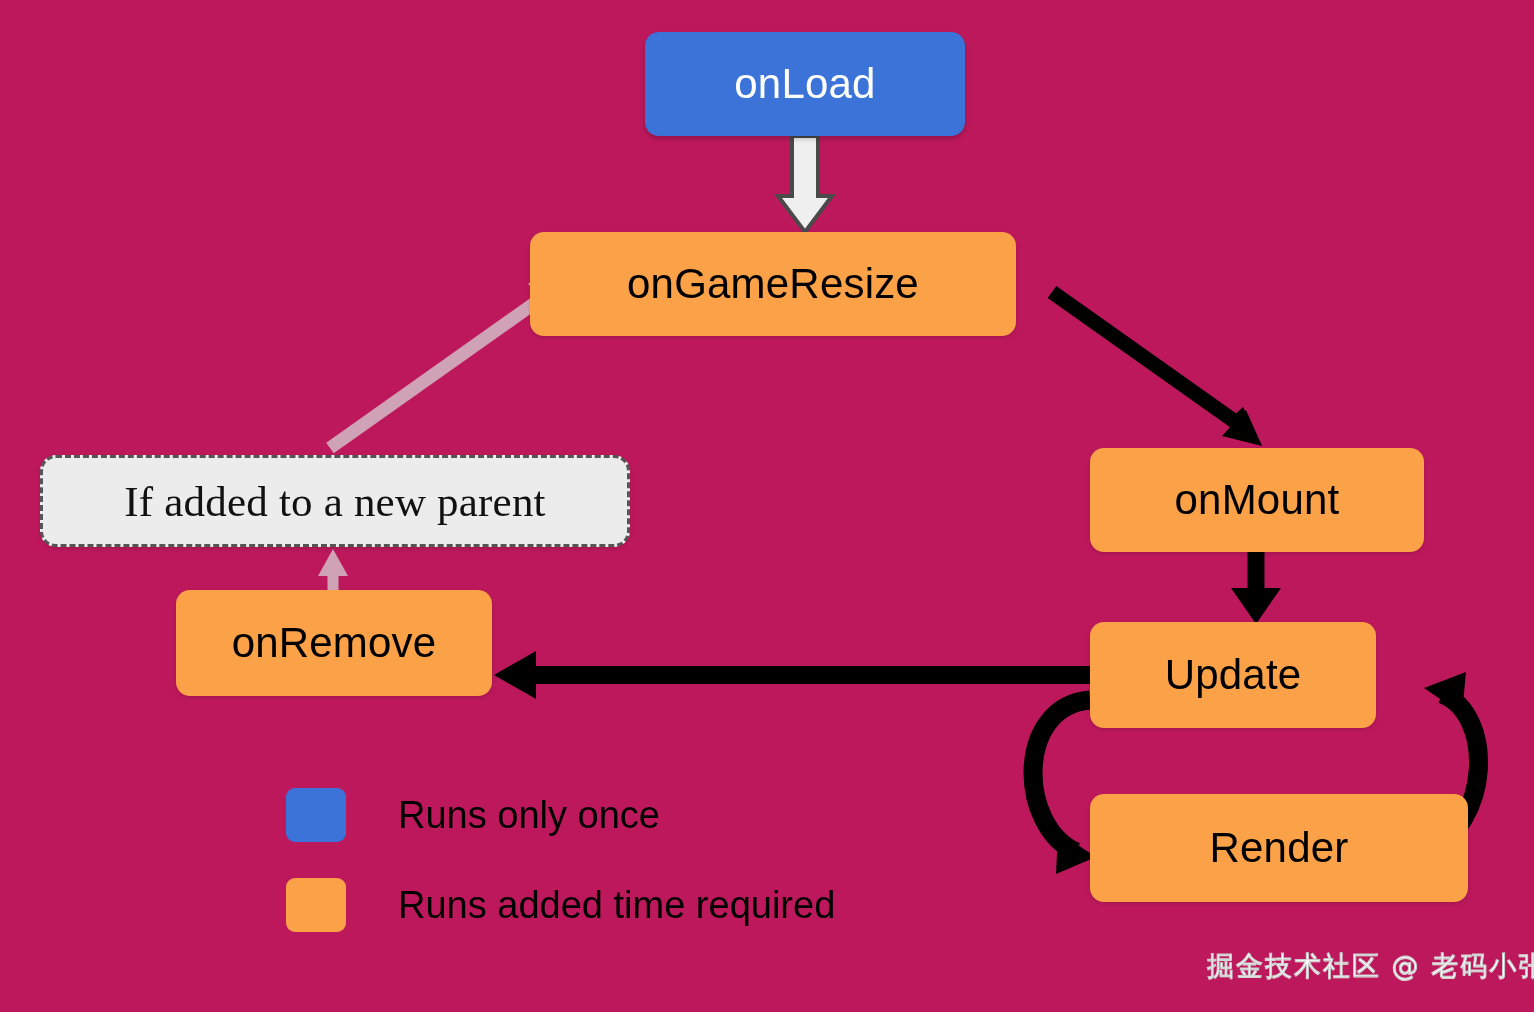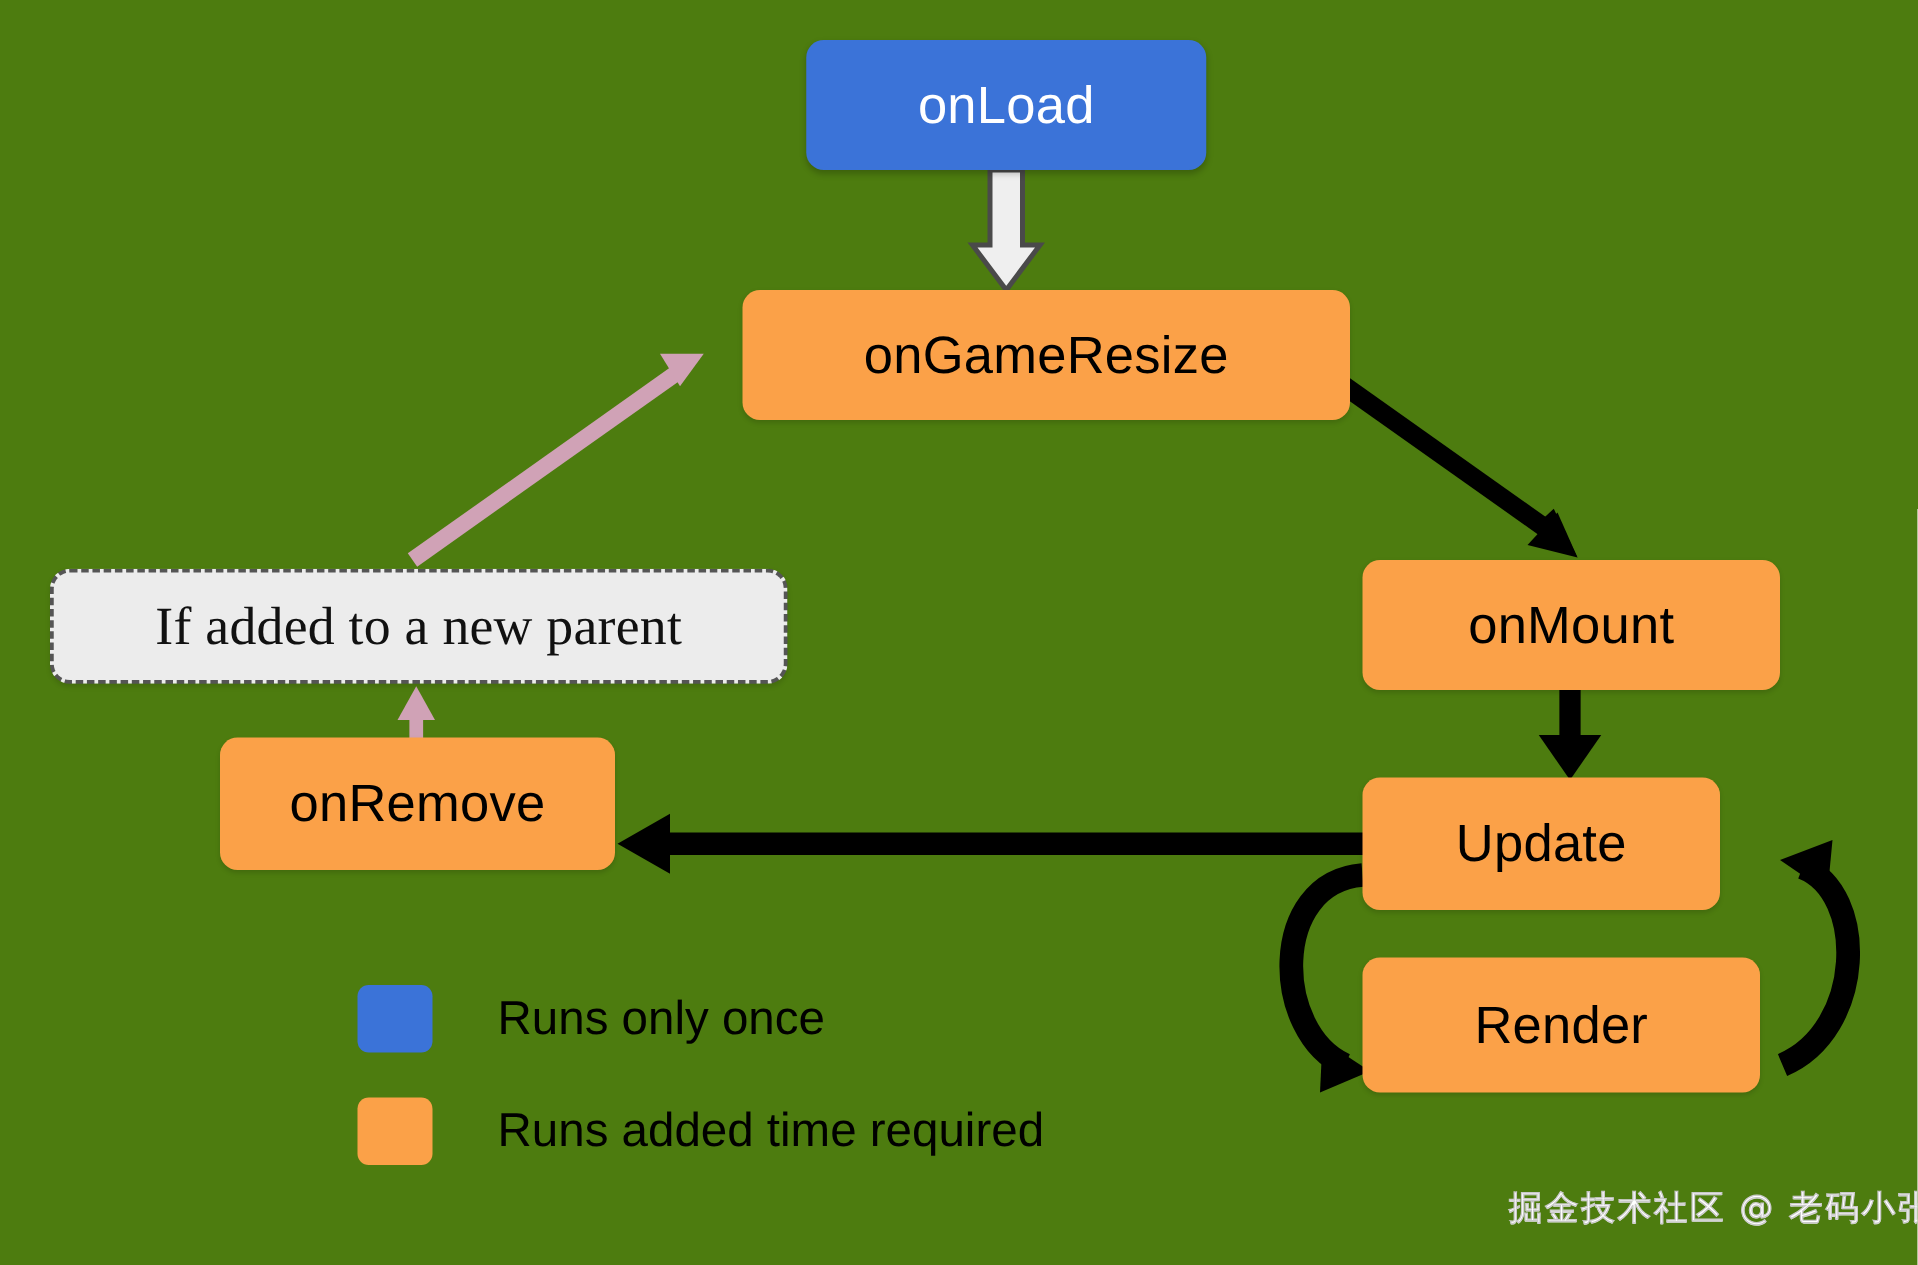--- a/index.html
+++ b/index.html
@@ -4,21 +4,21 @@
 <style>
   html, body {
     margin: 0;
     padding: 0;
     background: #ffffff;
   }
   #canvas {
     position: relative;
     width: 1534px;
     height: 1012px;
-    background: #4d7c0f;
+    background: #be185d;
     overflow: hidden;
     font-family: "Liberation Sans", sans-serif;
   }
   #edges {
     position: absolute;
     left: 0;
     top: 0;
     width: 1534px;
     height: 1012px;
     pointer-events: none;
@@ -145,33 +145,33 @@
     <g>
       <line x1="330" y1="448" x2="546" y2="295" stroke="#d0a2b6" stroke-width="13" stroke-linecap="butt"></line>
       <path d="M 563 283 L 528 283 L 544 309 Z" fill="#d0a2b6"></path>
     </g>
   </svg>
 
   <div class="node blue" style="left:645px; top:32px; width:320px; height:104px;">
     <span class="node-label">onLoad</span>
   </div>
 
-  <div class="node orange" style="left:594px; top:232px; width:486px; height:104px;">
+  <div class="node orange" style="left:530px; top:232px; width:486px; height:104px;">
     <span class="node-label">onGameResize</span>
   </div>
 
   <div class="node orange" style="left:1090px; top:448px; width:334px; height:104px;text-align:center;">
     <span class="node-label">onMount</span>
   </div>
 
   <div class="node orange" style="left:1090px; top:622px; width:286px; height:106px;">
     <span class="node-label">Update</span>
   </div>
 
-  <div class="node orange" style="left:1090px; top:766px; width:318px; height:108px;">
+  <div class="node orange" style="left:1090px; top:794px; width:378px; height:108px;">
     <span class="node-label">Render</span>
   </div>
 
   <div class="node orange" style="left:176px; top:590px; width:316px; height:106px;">
     <span class="node-label">onRemove</span>
   </div>
 
   <div class="node dashed" style="left:40px; top:455px; width:590px; height:92px;font-family:Liberation Serif, serif;">
     <span class="node-label">If added to a new parent</span>
   </div>

